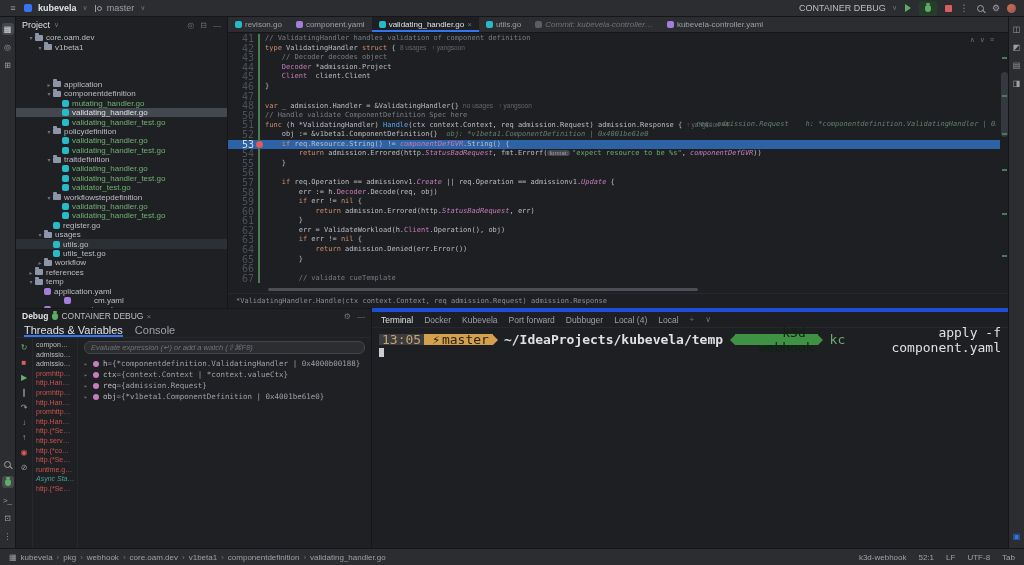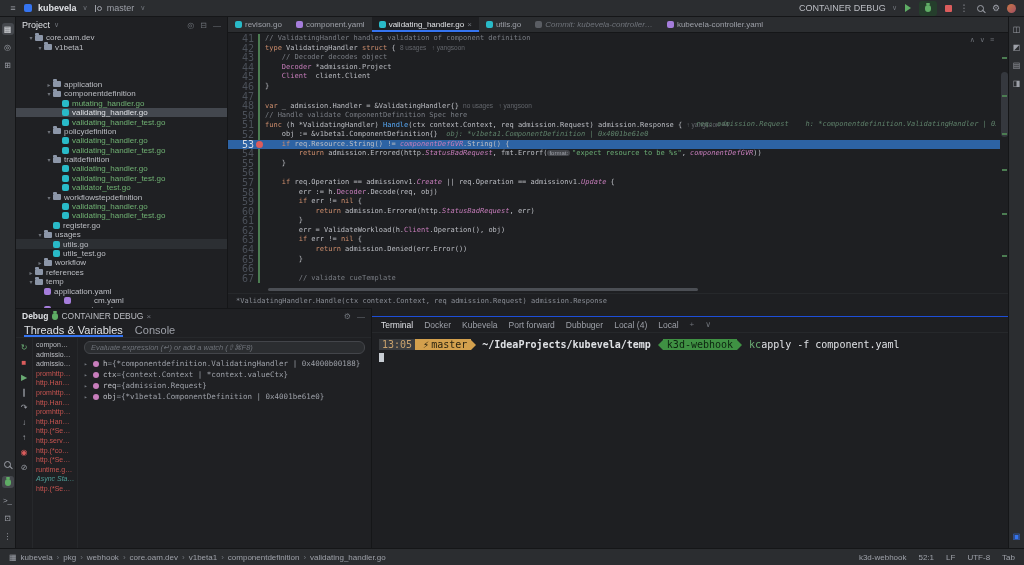--- a/index.html
+++ b/index.html
@@ -101,27 +101,27 @@
   .f-def{color:#bcbec4;} .f-red{color:#c75450;} .f-teal{color:#4d9d96;font-style:italic;}
   .dmain{flex:1;padding:3px 6px;overflow:hidden;}
   #evaluate{height:11px;border:1px solid #43454a;border-radius:6px;background:#2b2d30;display:flex;align-items:center;
             padding:0 6px;font-size:7.5px;color:#6f737a;font-style:italic;}
   #vars{margin-top:4px;}
   .vrow{display:flex;align-items:center;height:11px;font-size:7.5px;font-family:"DejaVu Sans Mono",monospace;}
   .vrow .vchev{width:9px;color:#6f737a;font-size:6px;flex:none;}
   .icn-var{width:6px;height:6px;border-radius:50%;background:#c77dbb;margin-right:4px;flex:none;display:inline-block;}
   .vname{color:#bcbec4;} .veq{color:#6f737a;} .vval{color:#9da0a8;white-space:nowrap;overflow:hidden;}
   
-  #terminal{position:absolute;left:372px;top:316px;width:636px;height:240px;background:#1e1f22;
-            border-top:1px solid #1d4ed8;box-sizing:border-box;}
+  #terminal{position:absolute;left:372px;top:308px;width:636px;height:240px;background:#1e1f22;
+            border-top:4px solid #1d4ed8;box-sizing:border-box;}
   .thead{height:15px;display:flex;align-items:center;gap:11px;padding:0 9px;font-size:8.5px;border-bottom:1px solid #26282b;}
   .ttitle{color:#dfe1e5;}
   .ttab{color:#9da0a8;}
   .thead .ticonbtn{color:#6f737a;font-size:8px;}
-  .tbody{padding:6px 7px;font-family:"DejaVu Sans Mono",monospace;font-size:10px;text-align:right;}
+  .tbody{padding:6px 7px;font-family:"DejaVu Sans Mono",monospace;font-size:13px;text-align:right;}
   .pline{display:flex;align-items:center;height:11px;}
   .arr{width:0;height:0;border-top:5.5px solid transparent;border-bottom:5.5px solid transparent;flex:none;}
   .seg-time{color:#c9a26d;background:#3a3c3f;padding:0 3px;height:11px;display:flex;align-items:center;}
   .a1{border-left:5px solid #3a3c3f;}
   .seg-branch{background:#d3a04d;color:#2a2310;padding:0 4px;height:11px;display:flex;align-items:center;gap:2px;margin-left:-5px;padding-left:8px;}
   .a2{border-left:5px solid #d3a04d;}
   .seg-path{color:#dfe1e5;margin-left:6px;font-weight:bold;}
   .arrL{border-top:5.5px solid transparent;border-bottom:5.5px solid transparent;border-right:5px solid #3f9143;margin-left:7px;width:0;height:0;flex:none;}
   .seg-k8s{background:#3f9143;color:#0d2410;padding:0 4px;height:11px;display:flex;align-items:center;}
   .a3{border-left:5px solid #3f9143;}

